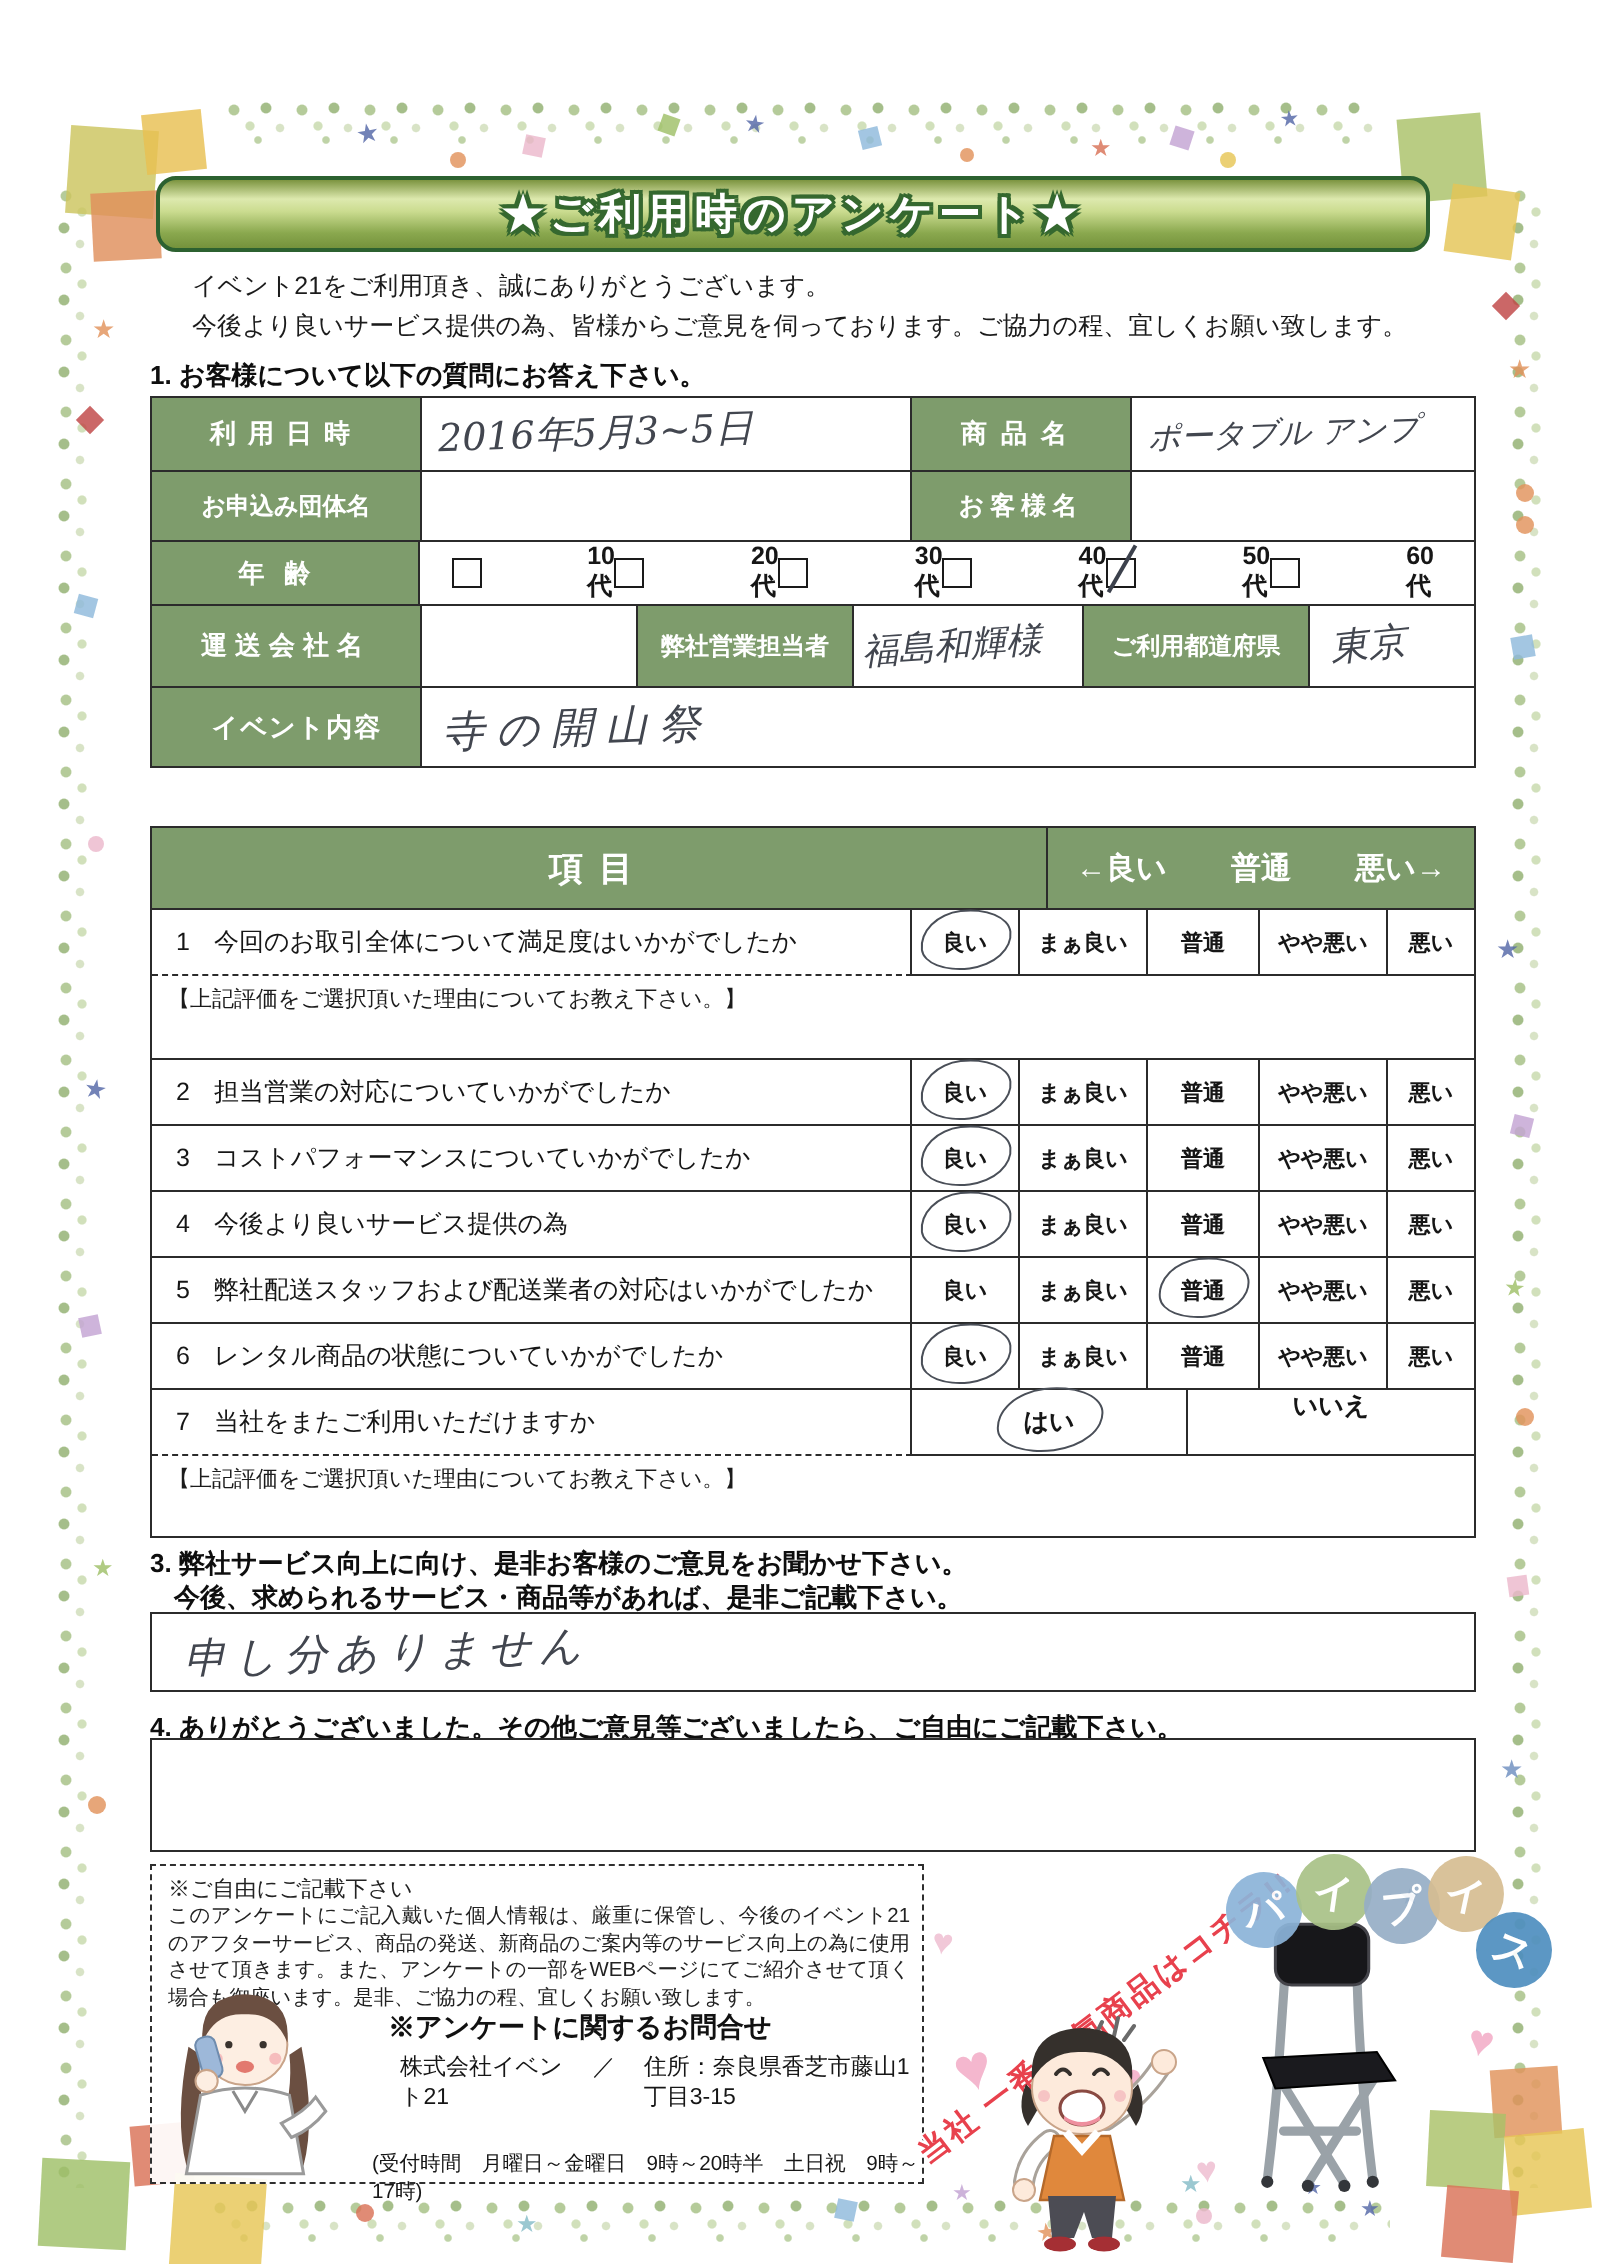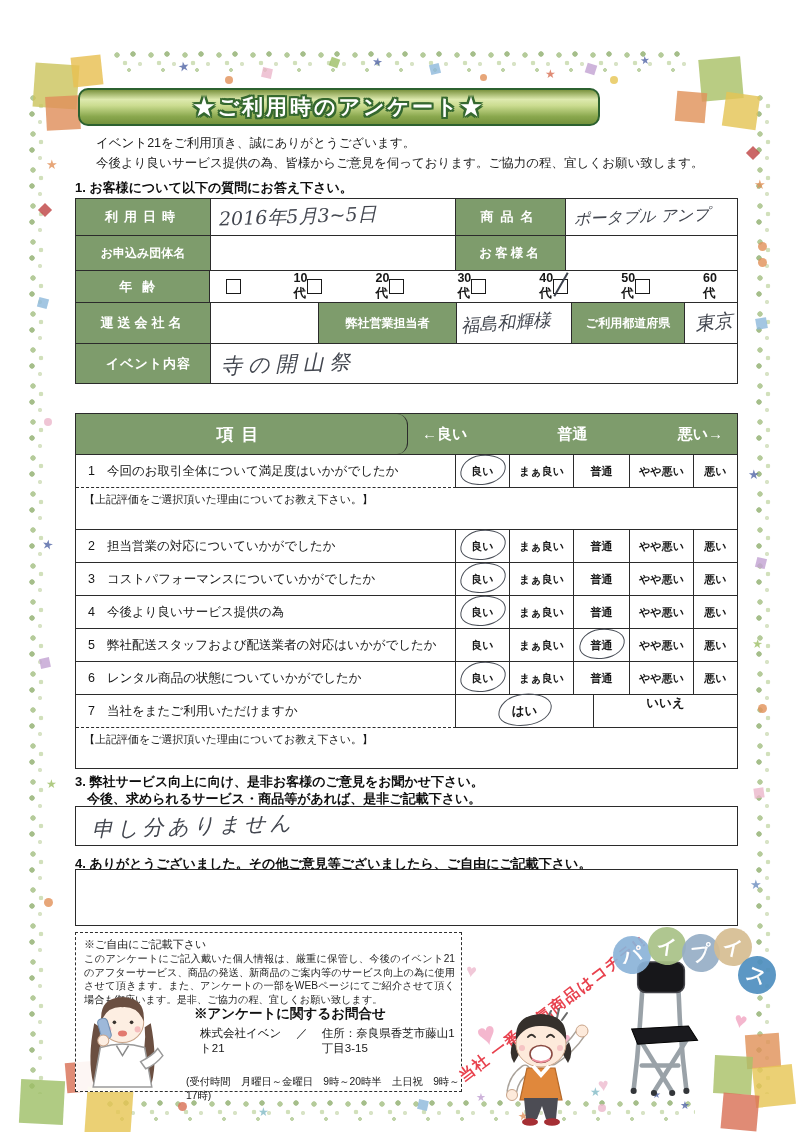--- a/index.html
+++ b/index.html
@@ -24,21 +24,21 @@
       radial-gradient(circle at 6px 22px,#9cb87e 2.4px,transparent 3px),
       radial-gradient(circle at 14px 30px,#d4e0c0 1.8px,transparent 2.4px);
     background-size:22px 36px;opacity:.9;}
   .vine-left{left:26px;top:92px;height:1002px;}
   .vine-right{left:753px;top:92px;height:1002px;}
   .cf{position:absolute;z-index:1;line-height:1;opacity:.82;display:block;}
   .cf.ci{border-radius:50%;}
   .cf.st,.cf.he{background:transparent !important;width:auto !important;height:auto !important;}
 
   
-  .banner{position:absolute;z-index:2;left:78px;top:88px;width:522px;height:38px;border:2.5px solid #2c6130;border-radius:10px;
+  .banner{position:absolute;z-index:2;left:78px;top:88px;width:637px;height:38px;border:2.5px solid #2c6130;border-radius:10px;
     background:linear-gradient(180deg,#7c9440 0%,#dde9ae 28%,#cbdc90 46%,#8aa84e 78%,#74923c 100%);
     display:flex;align-items:center;justify-content:center;box-sizing:border-box;}
   .banner-text{color:#fff;font-weight:bold;font-size:21px;letter-spacing:3px;
     text-shadow:-2px -2px 0 #35682f,2px -2px 0 #35682f,-2px 2px 0 #35682f,2px 2px 0 #35682f,0 2px 0 #35682f,0 -2px 0 #35682f,2px 0 0 #35682f,-2px 0 0 #35682f;}
 
   .intro{position:absolute;z-index:2;left:96px;top:133px;font-size:12.5px;line-height:1.6;color:#1b1b1b;}
 
   .sec-title{position:absolute;z-index:2;font-weight:bold;font-size:13px;color:#0e0e0e;line-height:1.3;}
 
   
@@ -55,21 +55,21 @@
 
   .age-wrap{flex:1;display:flex;align-items:center;justify-content:space-between;padding:0 20px 0 16px;}
   .age-opt{display:flex;align-items:center;gap:5px;position:relative;}
   .cb{width:13px;height:13px;border:1.7px solid #1a1a1a;background:#fff;position:relative;flex:none;}
   .tick{display:none;position:absolute;left:6px;top:-9px;width:2.2px;height:27px;background:#3c414c;transform:rotate(30deg);}
   .age-opt.checked .tick{display:block;}
   .age-label{font-size:12.5px;font-weight:bold;margin-left:48px;}
 
   .t2{top:413px;}
   .t2-head{display:flex;height:40px;background:#7e9c6c;border-bottom:1.4px solid #2b2b2b;}
-  .t2-item{width:332px;box-sizing:border-box;border-right:1.4px solid #2b2b2b;color:#fff;font-weight:bold;font-size:17px;letter-spacing:8px;display:flex;align-items:center;justify-content:center;border-radius:11px;}
+  .t2-item{width:448px;box-sizing:border-box;border-right:1.4px solid #2b2b2b;color:#fff;font-weight:bold;font-size:17px;letter-spacing:8px;display:flex;align-items:center;justify-content:center;}
   .t2-scale{flex:1;display:flex;align-items:center;justify-content:space-between;color:#fff;font-weight:bold;font-size:15px;padding:0 14px;}
   .q-row{display:flex;height:33px;}
   .q-cell{width:380px;box-sizing:border-box;border-right:1.4px solid #2b2b2b;border-bottom:1.4px solid #2b2b2b;display:flex;align-items:center;gap:12px;padding-left:12px;font-size:12.5px;}
   .q-cell.dash{border-bottom:1.4px dashed #2b2b2b;}
   .q-no{flex:none;}
   .rates{flex:1;display:flex;}
   .rate-cell{box-sizing:border-box;border-right:1.4px solid #2b2b2b;border-bottom:1.4px solid #2b2b2b;display:flex;align-items:center;justify-content:center;font-size:11px;font-weight:bold;position:relative;}
   .rw1{width:54px;}.rw2{width:64px;}.rw3{width:56px;}.rw4{width:64px;}.rw5{flex:1;border-right:none;}
   .circled::before{content:"";position:absolute;width:44px;height:28px;left:50%;top:50%;
     transform:translate(-50%,-54%) rotate(-7deg);border:1.7px solid #4a4f58;
@@ -169,21 +169,21 @@
           </span>
         <span class="age-opt">
             <span class="cb"></span>
             <span class="age-label">60代</span>
           </span>
       </div>
     </div>
     <div class="trow r4">
       <div class="tc glabel" style="width:135px;letter-spacing:4px;">運送会社名</div>
       <div class="tc" style="width:108px;"></div>
-      <div class="tc glabel" style="width:138px;font-size:12px;">弊社営業担当者</div>
+      <div class="tc glabel" style="width:108px;font-size:12px;">弊社営業担当者</div>
       <div class="tc" style="width:115px;">
         <span class="hw" style="font-size:18px;padding-left:4px;transform:rotate(-4deg);">福島和輝様</span>
       </div>
       <div class="tc glabel" style="width:113px;font-size:12px;">ご利用都道府県</div>
       <div class="tc last" style="flex:1;">
         <span class="hw" style="font-size:19px;padding-left:10px;transform:rotate(-6deg);">東京</span>
       </div>
     </div>
     <div class="trow r5 bot">
       <div class="tc glabel" style="width:135px;letter-spacing:1px;padding-left:11px;">イベント内容</div>

